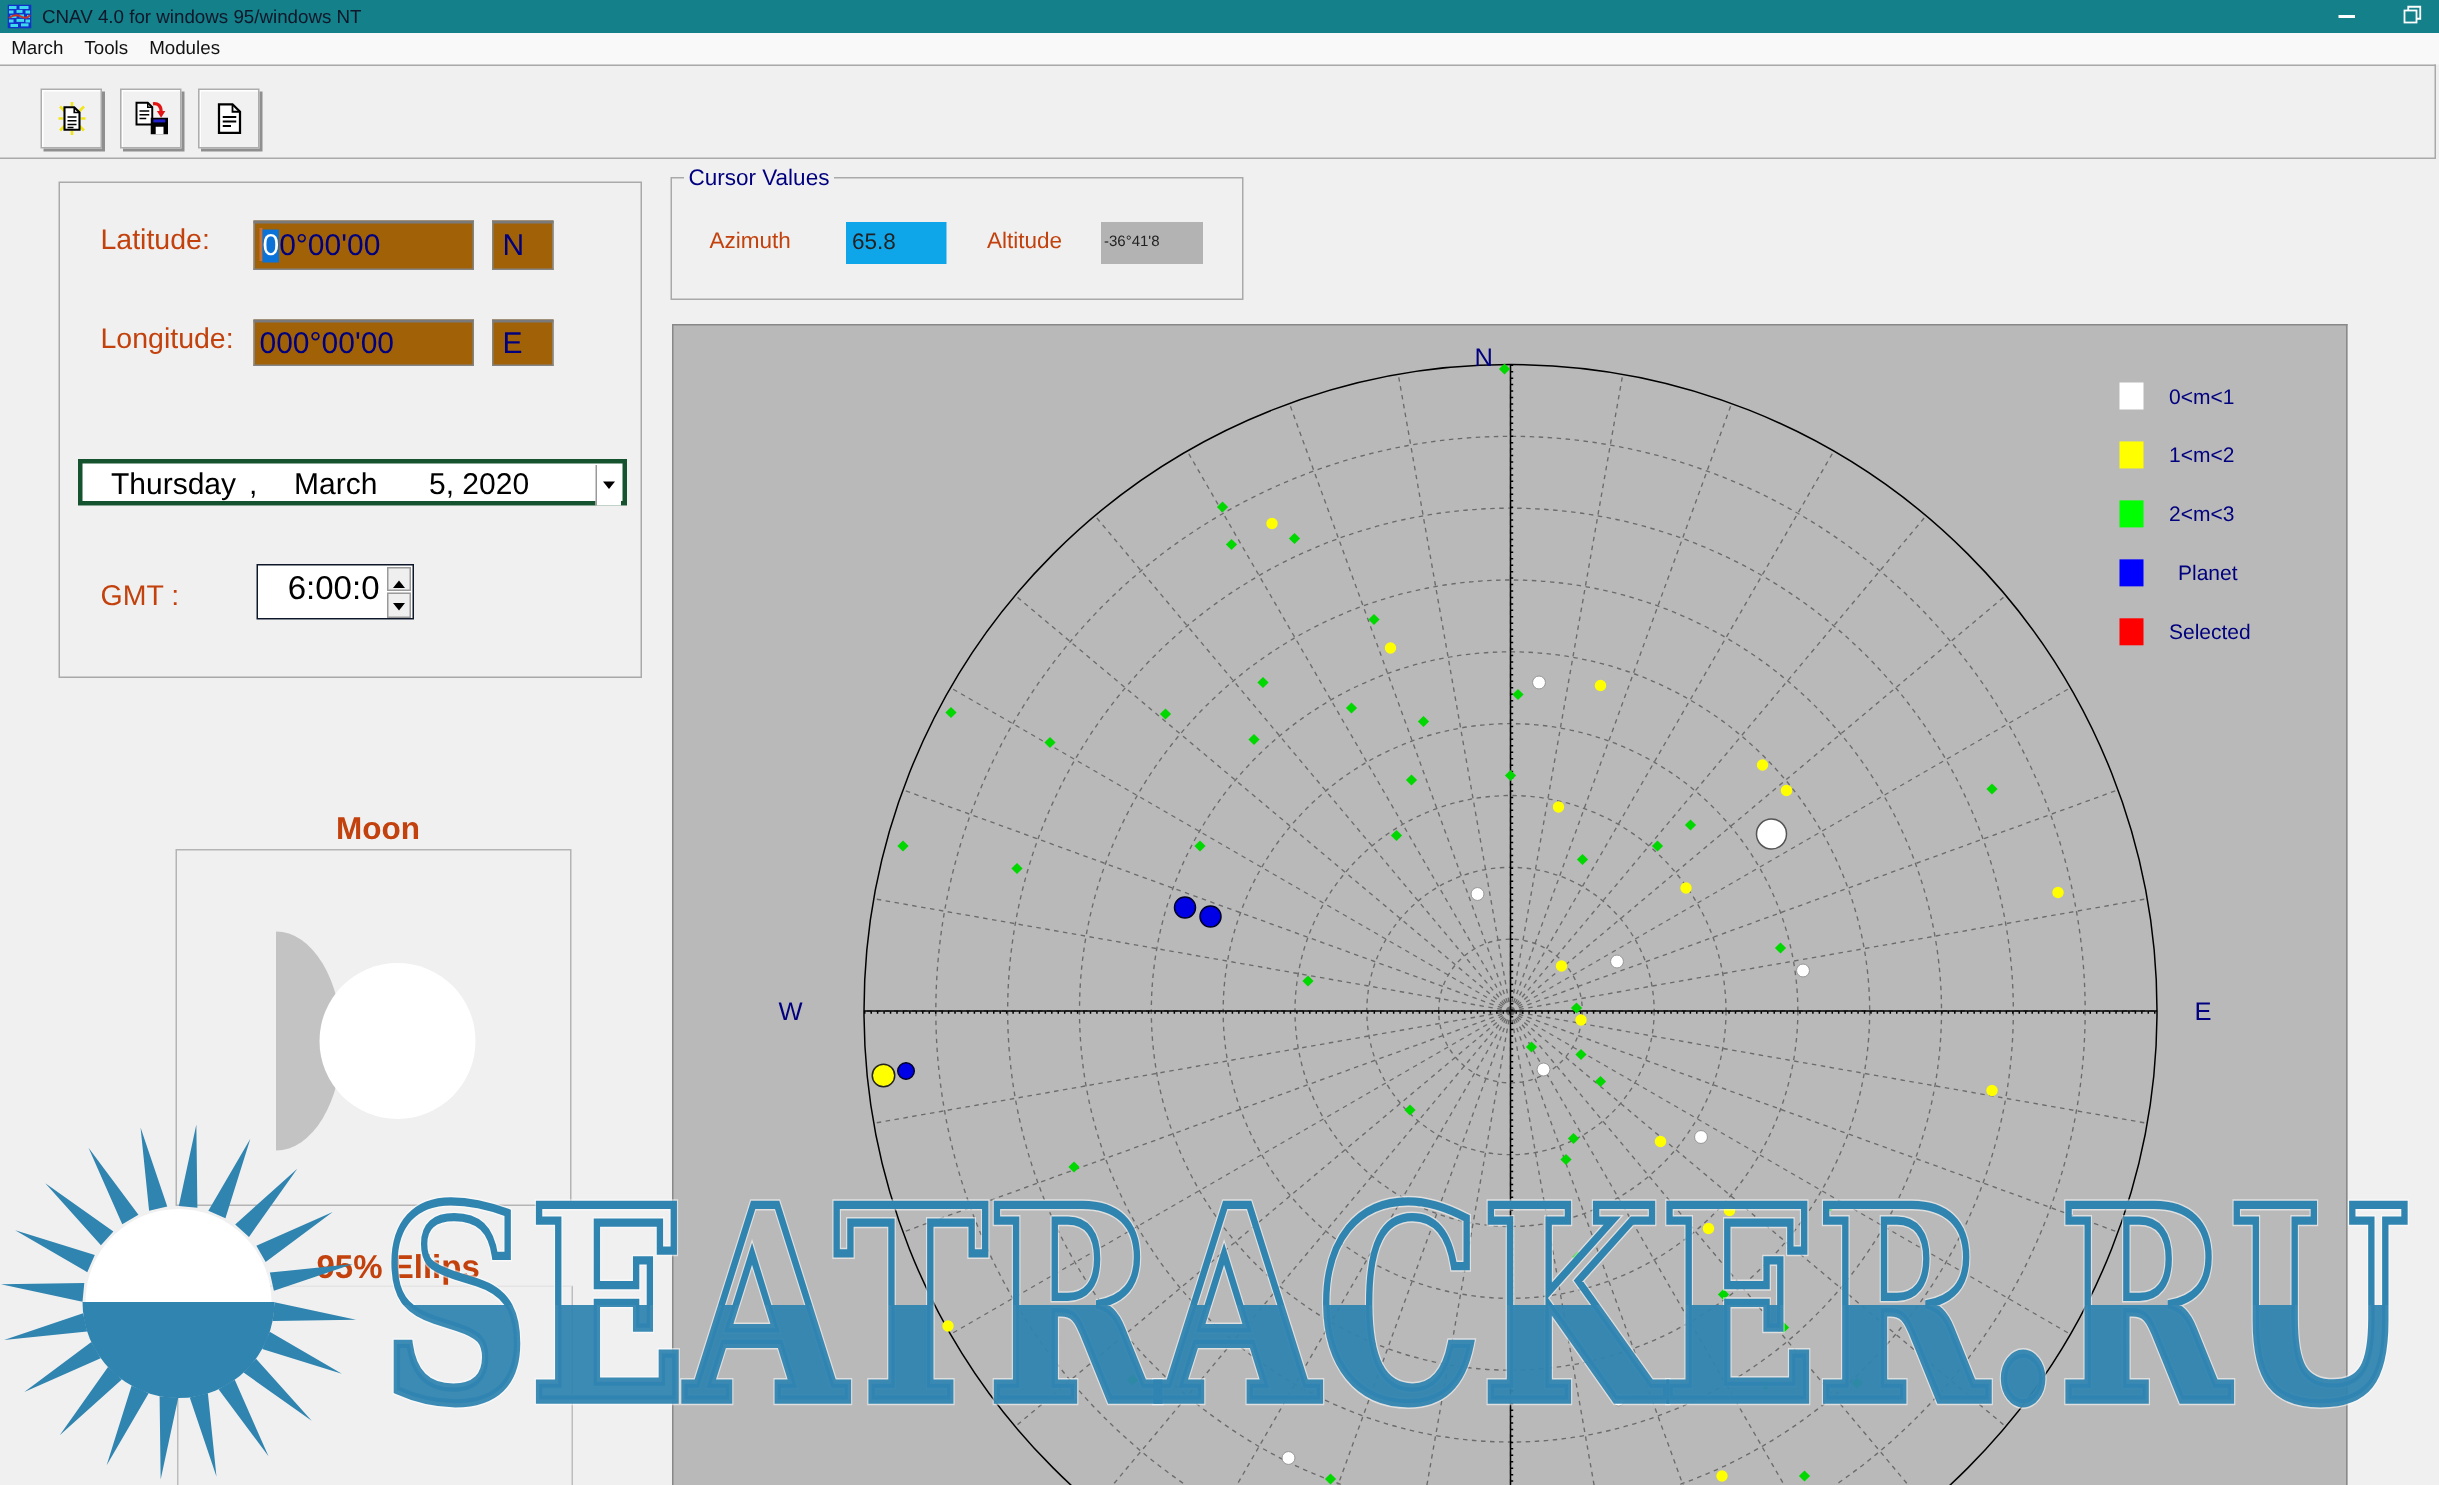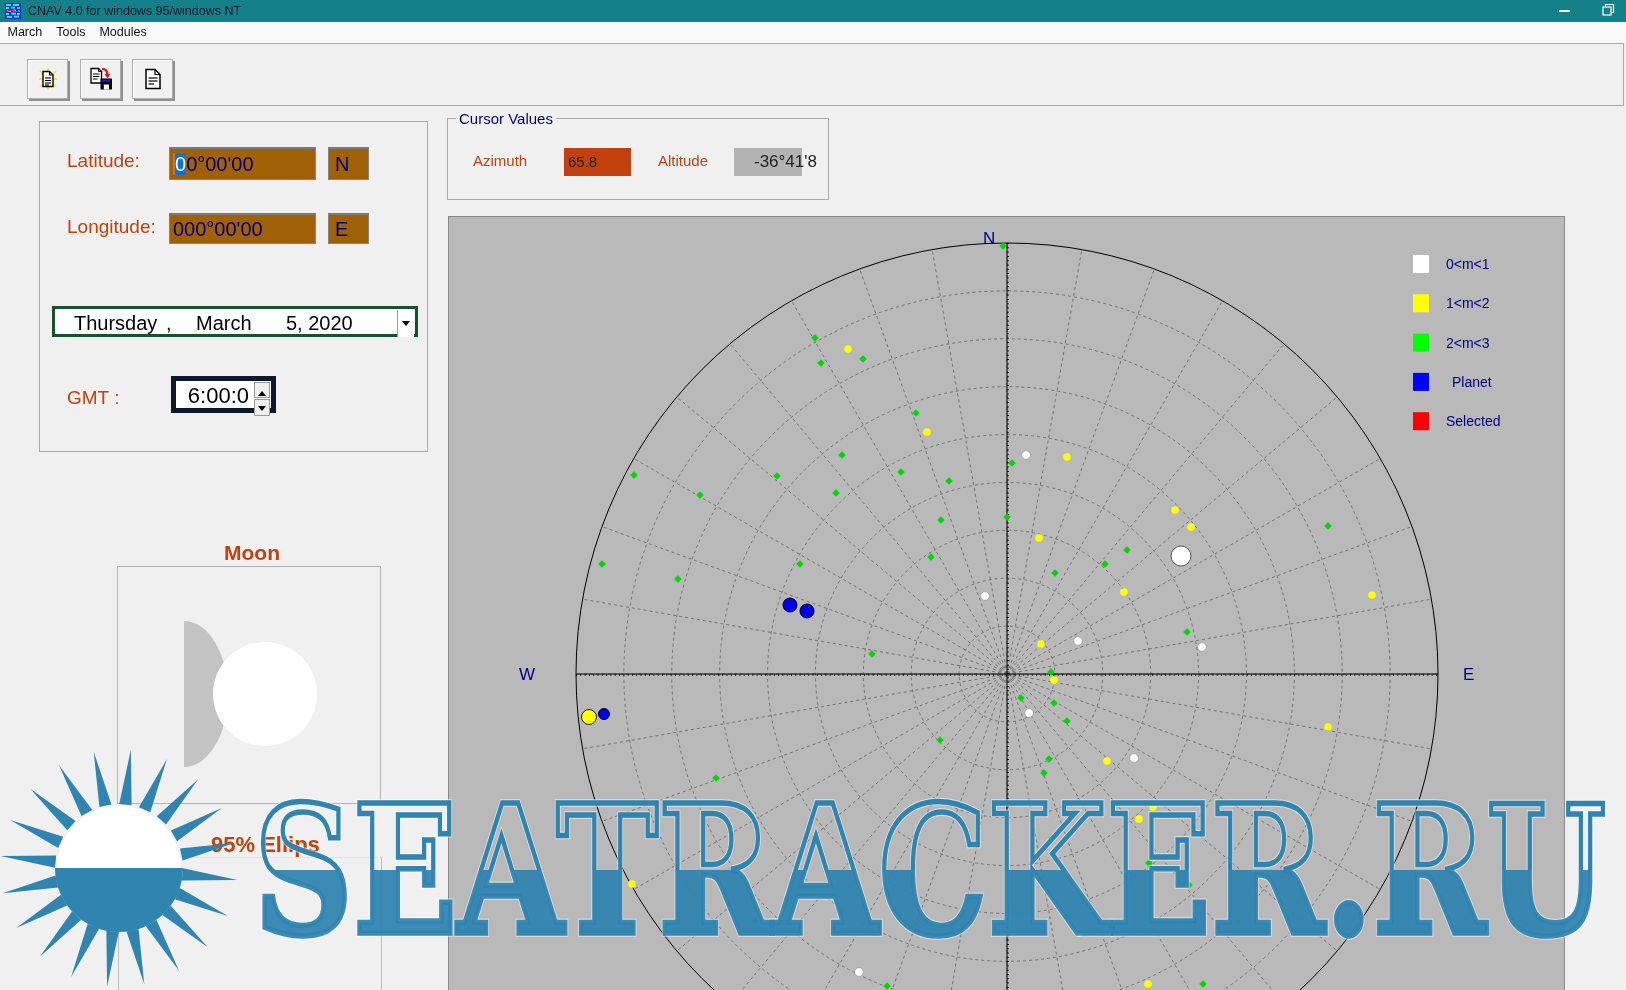--- a/index.html
+++ b/index.html
@@ -32,40 +32,40 @@
   #lon-label{left:67px;top:216px;}
   #lon-input{left:169px;top:213px;width:147px;height:31px;line-height:28px;padding-left:3px;}
   #lon-hemi{left:328px;top:213px;width:41px;height:31px;line-height:28px;padding-left:6px;}
   .caret{display:inline-block;width:2px;height:22px;background:#c87137;vertical-align:-4px;}
   .selchar{background:#0b72d8;color:#fff;}
   #date-combo{left:52px;top:306px;width:366px;height:31px;background:#fff;border:3px solid #14532d;box-sizing:border-box;color:#000;font-size:20px;}
   .dspan{position:absolute;top:3px;}
   #date-arrow-btn{position:absolute;right:1px;top:1px;width:16px;height:27px;background:#fff;border-left:1px solid #9a9a9a;}
   #date-arrow-btn:after{content:"";position:absolute;left:4px;top:11px;border:4px solid transparent;border-top:5px solid #000;}
   #gmt-label{left:67px;top:387px;}
-  #gmt-spin{left:171px;top:376px;width:105px;height:37px;background:#fff;border:5px solid #0f172a;box-sizing:border-box;}
+  #gmt-spin{left:171px;top:376px;width:105px;height:37px;background:#fff;border:1px solid #0f172a;box-sizing:border-box;}
   #gmt-value{position:absolute;right:22px;top:2px;font-size:22px;color:#000;}
   .spinbtn{position:absolute;right:1px;width:16px;height:16px;background:#efefef;border:1px solid #9a9a9a;box-sizing:border-box;}
   #spin-up{top:1px;}
   #spin-down{top:18px;height:17px;}
   .spinbtn span{position:absolute;left:3px;}
   #spin-up span{top:4px;border:4px solid transparent;border-bottom:5px solid #000;}
   #spin-down span{top:6px;border:4px solid transparent;border-top:5px solid #000;}
   
   #moon-label{left:224px;top:541px;font-weight:bold;font-size:21px;}
   #moon-box{left:117px;top:566px;width:264px;height:238px;border:1px solid #b4b4b4;box-sizing:border-box;}
   #ellips-label{left:211px;top:832px;font-weight:bold;font-size:22px;}
   #lower-box{left:118px;top:857px;width:264px;height:133px;border:1px solid #bdbdbd;border-top:1px solid #e4e4e4;border-bottom:none;box-sizing:border-box;}
   
   #cursor-group{left:447px;top:118px;width:382px;height:82px;border:1px solid #a9a9a9;box-sizing:border-box;}
   #cursor-legend{left:456px;top:110px;padding:0 3px;background:#f0f0f0;color:#00007e;font-size:15px;}
   #azimuth-label{left:473px;top:152px;font-size:15px;}
-  #azimuth-value{left:564px;top:148px;width:67px;height:28px;background:#c2410c;color:#222;font-size:15px;line-height:28px;padding-left:4px;box-sizing:border-box;}
+  #azimuth-value{left:564px;top:148px;width:67px;height:28px;background:#0ea5e9;color:#222;font-size:15px;line-height:28px;padding-left:4px;box-sizing:border-box;}
   #altitude-label{left:658px;top:152px;font-size:15px;}
-  #altitude-value{left:734px;top:148px;width:68px;height:28px;background:#b3b3b3;color:#222;font-size:17px;line-height:28px;padding-left:20px;box-sizing:border-box;}
+  #altitude-value{left:734px;top:148px;width:68px;height:28px;background:#b3b3b3;color:#222;font-size:10px;line-height:28px;padding-left:2px;box-sizing:border-box;}
   
   #chart{left:448px;top:216px;width:1117px;height:774px;background:#b9b9b9;border-top:1px solid #888;border-left:1px solid #888;border-right:1px solid #8a8a8a;box-sizing:border-box;}
   #chart svg{position:absolute;left:0;top:0;}
   
   #watermark{left:0;top:0;width:1626px;height:990px;pointer-events:none;}
 </style>
 </head>
 <body>
 
 <div id="titlebar" class="abs">

